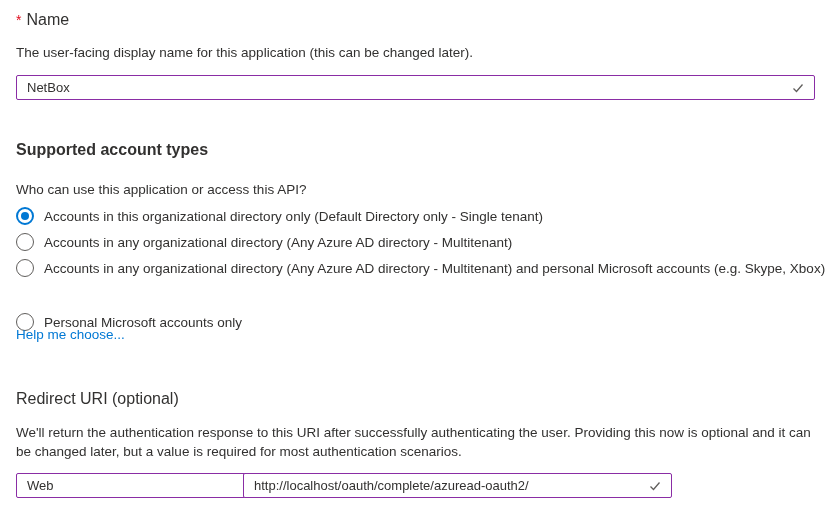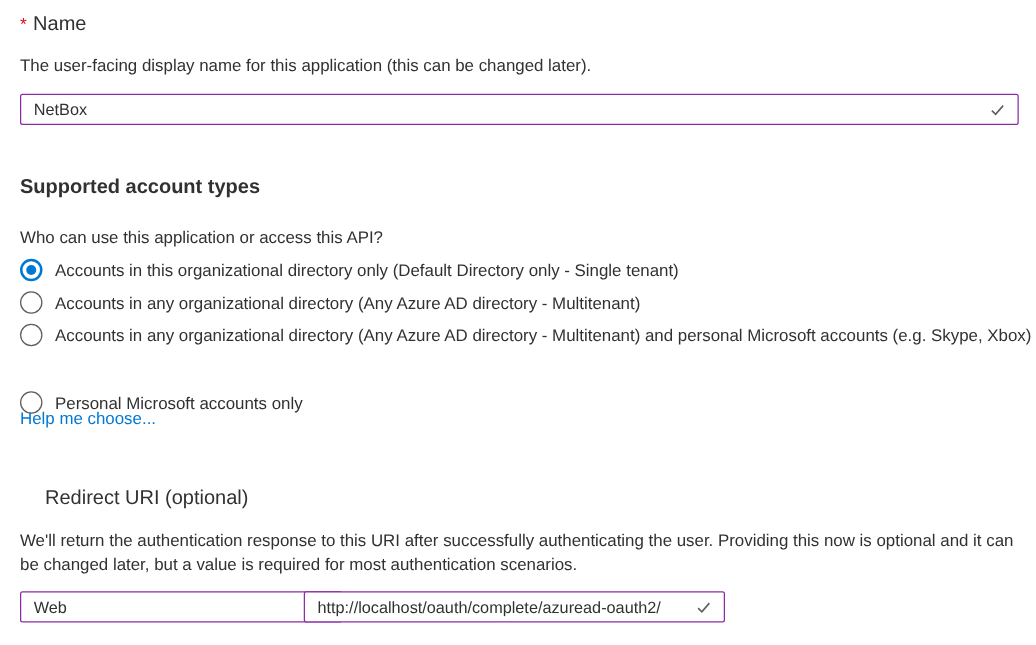--- a/index.html
+++ b/index.html
@@ -157,34 +157,34 @@
     <span class="radio-label">Accounts in any organizational directory (Any Azure AD directory - Multitenant) and personal Microsoft accounts (e.g. Skype, Xbox)</span>
   </div>
 
   <div class="radio-row" style="top:284px;margin-top:28px;">
     <span class="radio-circle"></span>
     <span class="radio-label">Personal Microsoft accounts only</span>
   </div>
 
   <a class="abs link" style="left:16px; top:327px;">Help me choose...</a>
 
-  <div class="abs section-heading" style="left:16px; top:390px;margin-left:20px;">Redirect URI (optional)</div>
+  <div class="abs section-heading" style="left:16px; top:390px;">Redirect URI (optional)</div>
 
   <div class="abs body-text" style="left:16px; top:423px; width:801px;">We'll return the authentication response to this URI after successfully authenticating the user. Providing this now is optional and it can be changed later, but a value is required for most authentication scenarios.</div>
 
   <div class="abs select-box" style="left:16px; top:473px; width:258px;">
     <span class="select-value">Web</span>
     <span class="select-chevron">
       <svg width="14" height="14" viewBox="0 0 14 14">
           <path d="M2.5 5 L7 9.5 L11.5 5" fill="none" stroke="#323130" stroke-width="1.2"></path>
         </svg>
     </span>
   </div>
 
-  <div class="abs text-box" style="left:243px; top:473px; width:337px;">
+  <div class="abs text-box" style="left:243px; top:473px; width:429px;">
     <input type="text" value="http://localhost/oauth/complete/azuread-oauth2/" style="">
     <span class="valid-check">
       <svg width="14" height="14" viewBox="0 0 14 14">
           <path d="M2.5 7.5 L5.5 10.5 L11.5 3.5" fill="none" stroke="#605e5c" stroke-width="1.3"></path>
         </svg>
     </span>
   </div>
 
 </div>
 

